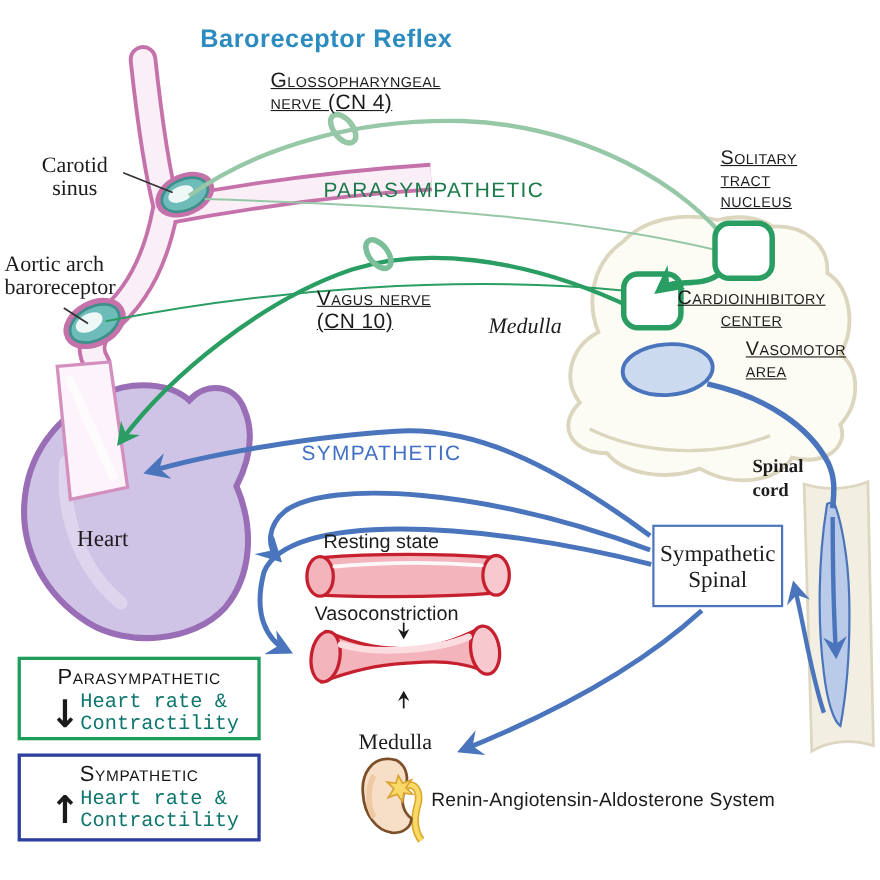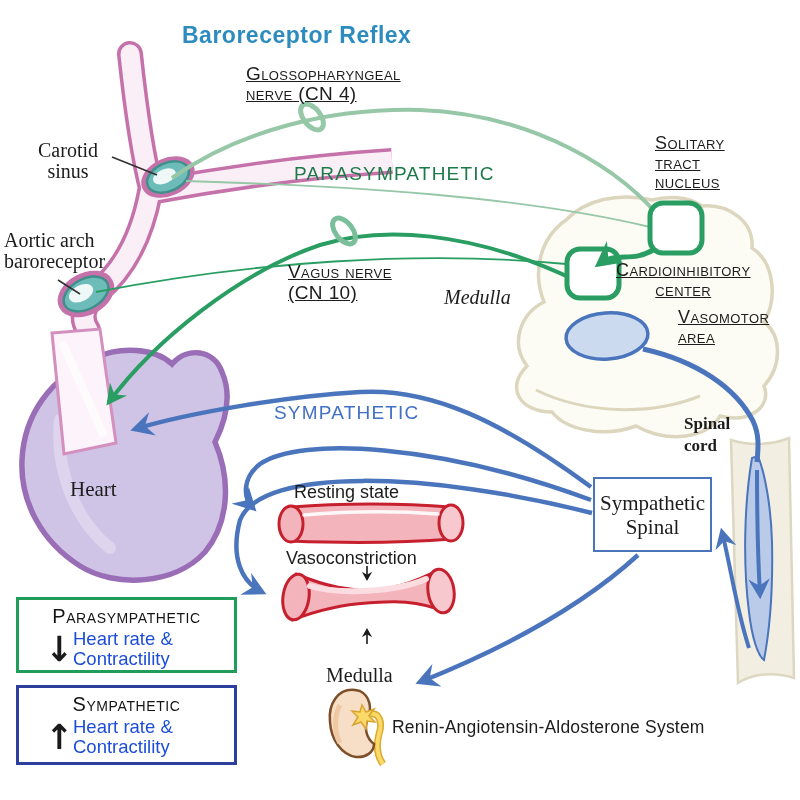--- a/index.html
+++ b/index.html
@@ -18,21 +18,21 @@
   .box{position:absolute;background:#fff;box-sizing:border-box;}
   .ganglia{border:2.5px solid #4a75bd;width:119px;height:75px;left:593px;top:477px;
            display:flex;flex-direction:column;justify-content:center;align-items:center;
            font-family:"Liberation Serif",serif;font-size:21px;line-height:24px;color:#1c1c1c;}
   .legend{border:3px solid;width:221px;padding:5px 8px 7px 8px;}
   .legend .ltitle{text-align:center;font-size:20px;font-variant:small-caps;
                   letter-spacing:.6px;color:#141414;}
   .legend .lrow{display:flex;align-items:center;margin-top:1px;margin-left:18px;}
   .legend .arrow{font-family:"DejaVu Sans",sans-serif;font-size:33px;font-weight:bold;
                  width:28px;text-align:center;line-height:.95;color:#1a1a1a;transform:scaleY(1.05);}
-  .legend .ltxt{font-size:18.5px;line-height:20px;color:#1d4ed8;}
+  .legend .ltxt{font-size:18.5px;line-height:20px;color:#0f766e;font-family:Liberation Mono, monospace;}
 </style>
 </head>
 <body>
 
 <div class="stage">
 
 <svg width="800" height="800" viewBox="0 0 800 800">
   <defs>
     <marker id="mGreen" viewBox="0 0 10 10" refX="7.5" refY="5" markerWidth="5.4" markerHeight="5.4" orient="auto-start-reverse">
       <path d="M0,0 L9.5,5 L0,10 L3.2,5 Z" fill="#2a9e62"></path>

